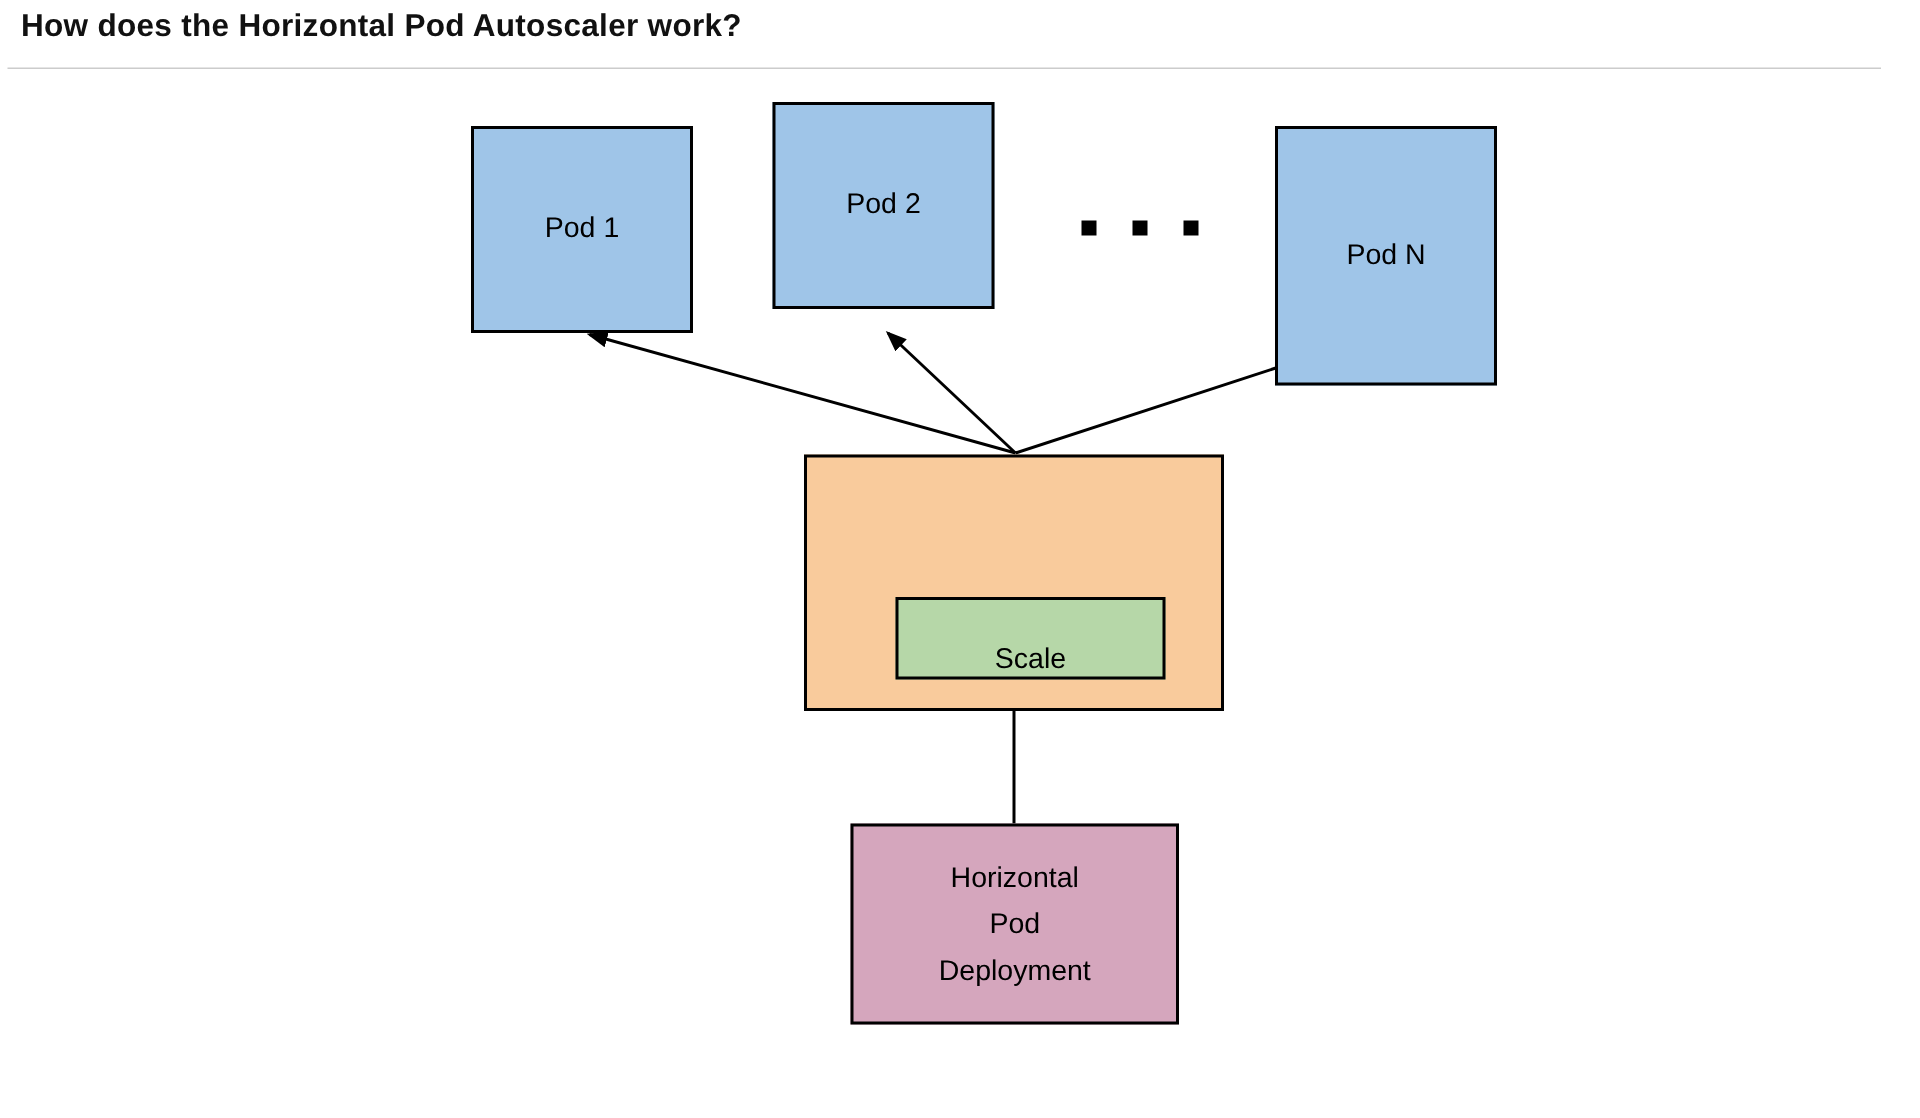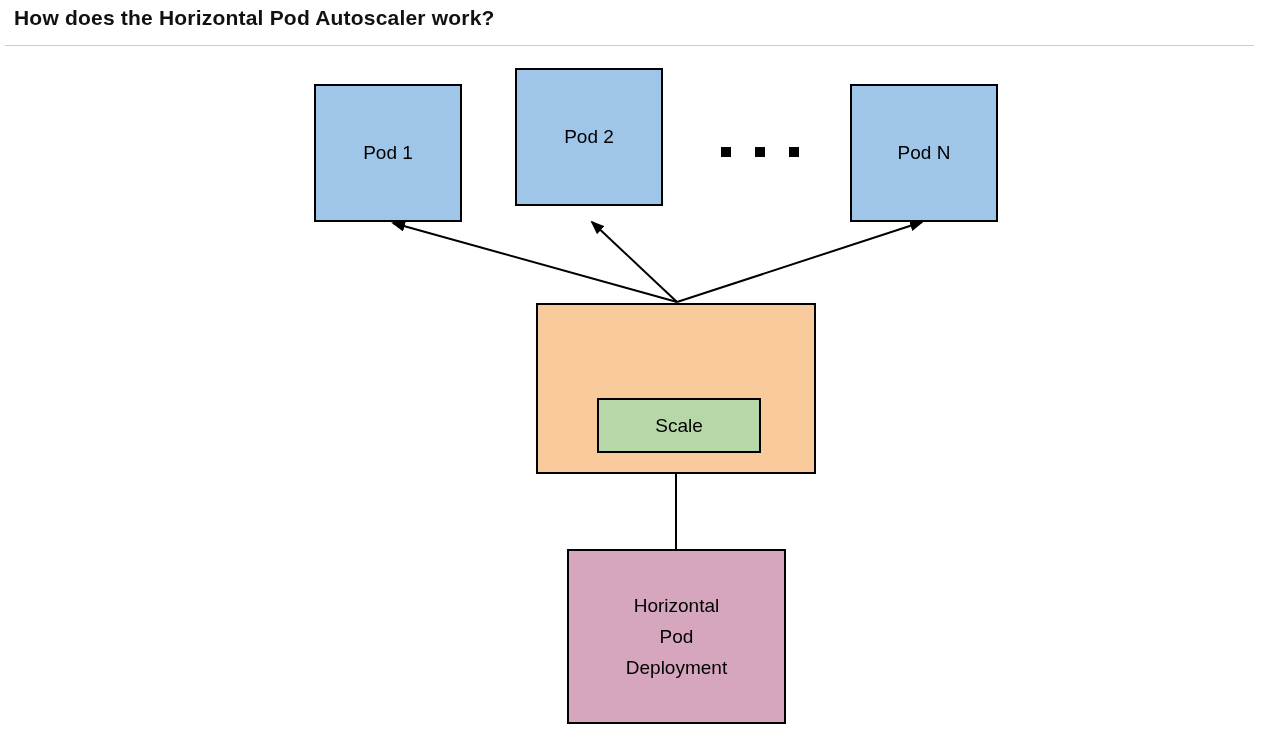--- a/index.html
+++ b/index.html
@@ -45,21 +45,21 @@
     display: flex;
     align-items: center;
     justify-content: center;
   }
   .box-label {
     font-size: 19px;
     color: #000000;
   }
   .pod-1 { left: 314px; top: 84px; width: 148px; height: 138px; }
   .pod-2 { left: 515px; top: 68px; width: 148px; height: 138px; }
-  .pod-n { left: 850px; top: 84px; width: 148px; height: 138px; }
+  .pod-n { left: 850px; top: 84px; width: 148px; height: 173px; }
   .ellipsis {
     position: absolute;
     left: 721px;
     top: 147px;
     display: flex;
     gap: 24px;
   }
   .ellipsis .dot {
     width: 10px;
     height: 10px;
@@ -71,28 +71,29 @@
     left: 0;
     top: 43px;
     width: 276px;
     text-align: center;
     line-height: 28px;
   }
   .scale-box {
     position: absolute;
     left: 59px;
     top: 93px;
-    width: 164px;
+    width: 180px;
     height: 55px;
+    align-items: flex-end;
   }
   .hpa-box {
     left: 567px;
     top: 549px;
     width: 219px;
-    height: 175px;
+    height: 134px;
     flex-direction: column;
   }
   .hpa-box .line {
     display: block;
     line-height: 31px;
     text-align: center;
   }
   .arrow-layer {
     position: absolute;
     left: 0;

